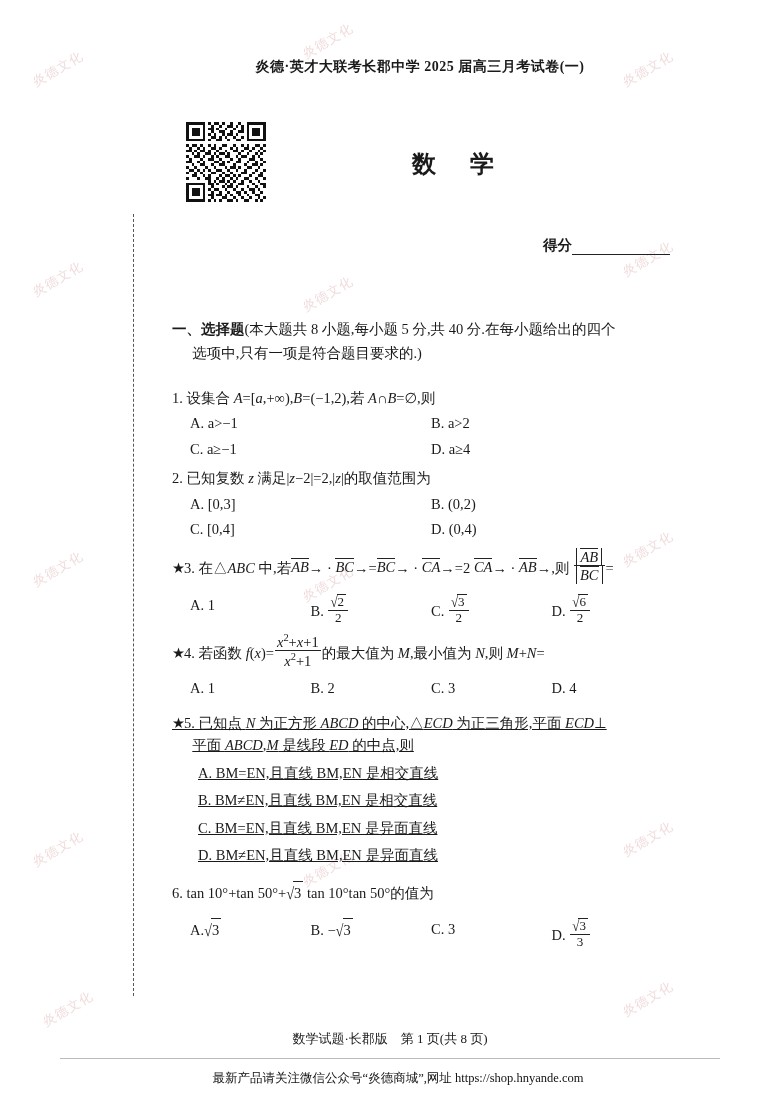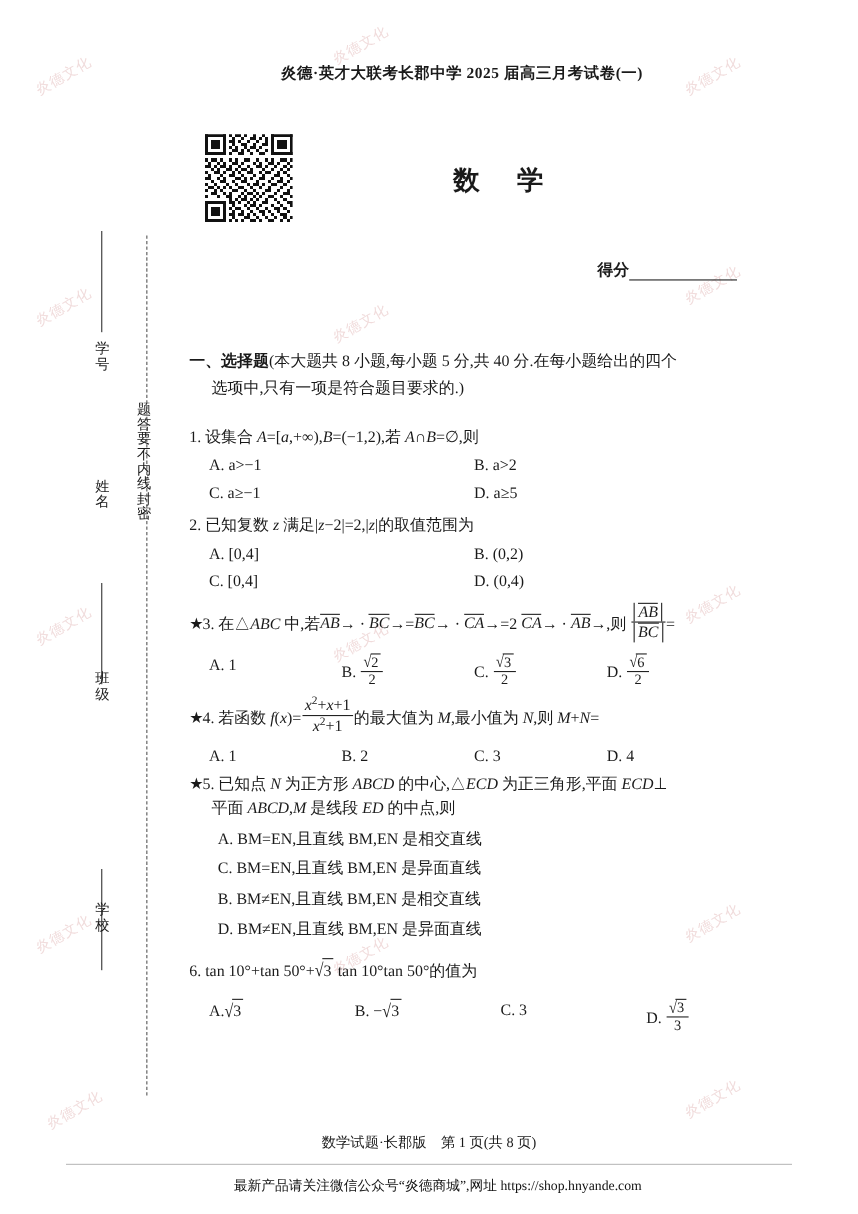--- a/index.html
+++ b/index.html
@@ -473,61 +473,51 @@
     </svg>
   </div>
 
   <div class="subject">数  学</div>
 
   <div class="score-box">
     <span>得分</span><span class="score-line"></span>
   </div>
 
 
-  <div class="side-strip">
-    <div class="vline" style="left:0px; top:0px;"></div>
-    <div class="vline" style="left:0px; top:320px;"></div>
-    <div class="vline" style="left:0px; top:580px;"></div>
-    <div class="side-col" style="left:-8px; top:100px; height:auto;">学   号</div>
-    <div class="side-col" style="left:-8px; top:225px; height:auto;">姓   名</div>
-    <div class="side-col" style="left:-8px; top:400px; height:auto;">班   级</div>
-    <div class="side-col" style="left:-8px; top:610px; height:auto;">学   校</div>
-    <div class="side-col" style="left:30px; top:155px; height:auto;">题  答  要  不  内  线  封  密</div>
-  </div>
   <div class="dashline"></div>
 
   <div class="content">
 
     <div class="sect-head">
       <span>一、选择题</span><span class="normal">(本大题共 8 小题,每小题 5 分,共 40 分.在每小题给出的四个</span>
     </div>
     <div class="sect-head-2">选项中,只有一项是符合题目要求的.)</div>
 
     <div class="q">
       <div class="q-stem">
         <span>1.</span>
         设集合 <i>A</i>=[<i>a</i>,+∞),<i>B</i>=(−1,2),若 <i>A</i>∩<i>B</i>=∅,则
       </div>
       <div class="opts wide">
         <div>A. a&gt;−1</div>
         <div>B. a&gt;2</div>
       </div>
       <div class="opts wide">
         <div>C. a≥−1</div>
-        <div>D. a≥5</div>
+        <div>D. a≥4</div>
       </div>
     </div>
 
     <div class="q">
       <div class="q-stem">
         <span>2.</span>
         已知复数 <i>z</i> 满足|<i>z</i>−2|=2,|<i>z</i>|的取值范围为
       </div>
       <div class="opts wide">
-        <div>A. [0,4]</div>
+        <div>A. [0,3]</div>
         <div>B. (0,2)</div>
       </div>
       <div class="opts wide">
         <div>C. [0,4]</div>
         <div>D. (0,4)</div>
       </div>
     </div>
 
     <div class="q" style="">
       <div class="q-stem">
@@ -549,42 +539,42 @@
         若函数 <i>f</i>(<i>x</i>)=<span class="frac frac-big"><span class="num"><i>x</i><sup class="sm">2</sup>+<i>x</i>+1</span><span class="den"><i>x</i><sup class="sm">2</sup>+1</span></span>的最大值为 <i>M</i>,最小值为 <i>N</i>,则 <i>M</i>+<i>N</i>=
       </div>
       <div class="opts" style="margin-top:8px;">
         <div>A. 1</div>
         <div>B. 2</div>
         <div>C. 3</div>
         <div>D. 4</div>
       </div>
     </div>
 
-    <div class="q" style="margin-top:2px;">
+    <div class="q" style="margin-top:12px;text-decoration:underline;">
       <div class="q-stem">
         <span class="star">★</span><span>5.</span>
         已知点 <i>N</i> 为正方形 <i>ABCD</i> 的中心,△<i>ECD</i> 为正三角形,平面 <i>ECD</i>⊥
       </div>
       <div style="text-indent:1.4em;">
         平面 <i>ABCD</i>,<i>M</i> 是线段 <i>ED</i> 的中点,则
       </div>
       <div class="opts-stack">
         <div>A. BM=EN,且直线 BM,EN 是相交直线</div>
+        <div>B. BM≠EN,且直线 BM,EN 是相交直线</div>
         <div>C. BM=EN,且直线 BM,EN 是异面直线</div>
-        <div>B. BM≠EN,且直线 BM,EN 是相交直线</div>
         <div>D. BM≠EN,且直线 BM,EN 是异面直线</div>
       </div>
     </div>
 
     <div class="q" style="margin-top:14px;">
       <div class="q-stem">
         <span>6.</span>
         tan 10°+tan 50°+<span class="radsym">√</span><span class="sqrt">3</span> tan 10°tan 50°的值为
       </div>
-      <div class="opts" style="margin-top:14px;gap:12px;">
+      <div class="opts" style="margin-top:14px;">
         <div>A.<span class="radsym">√</span><span class="sqrt">3</span></div>
         <div>B. −<span class="radsym">√</span><span class="sqrt">3</span></div>
         <div>C. 3</div>
         <div>D. <span class="frac"><span class="num"><span class="radsym">√</span><span class="sqrt">3</span></span><span class="den">3</span></span></div>
       </div>
     </div>
 
   </div>
 
   <div class="footer-center">

